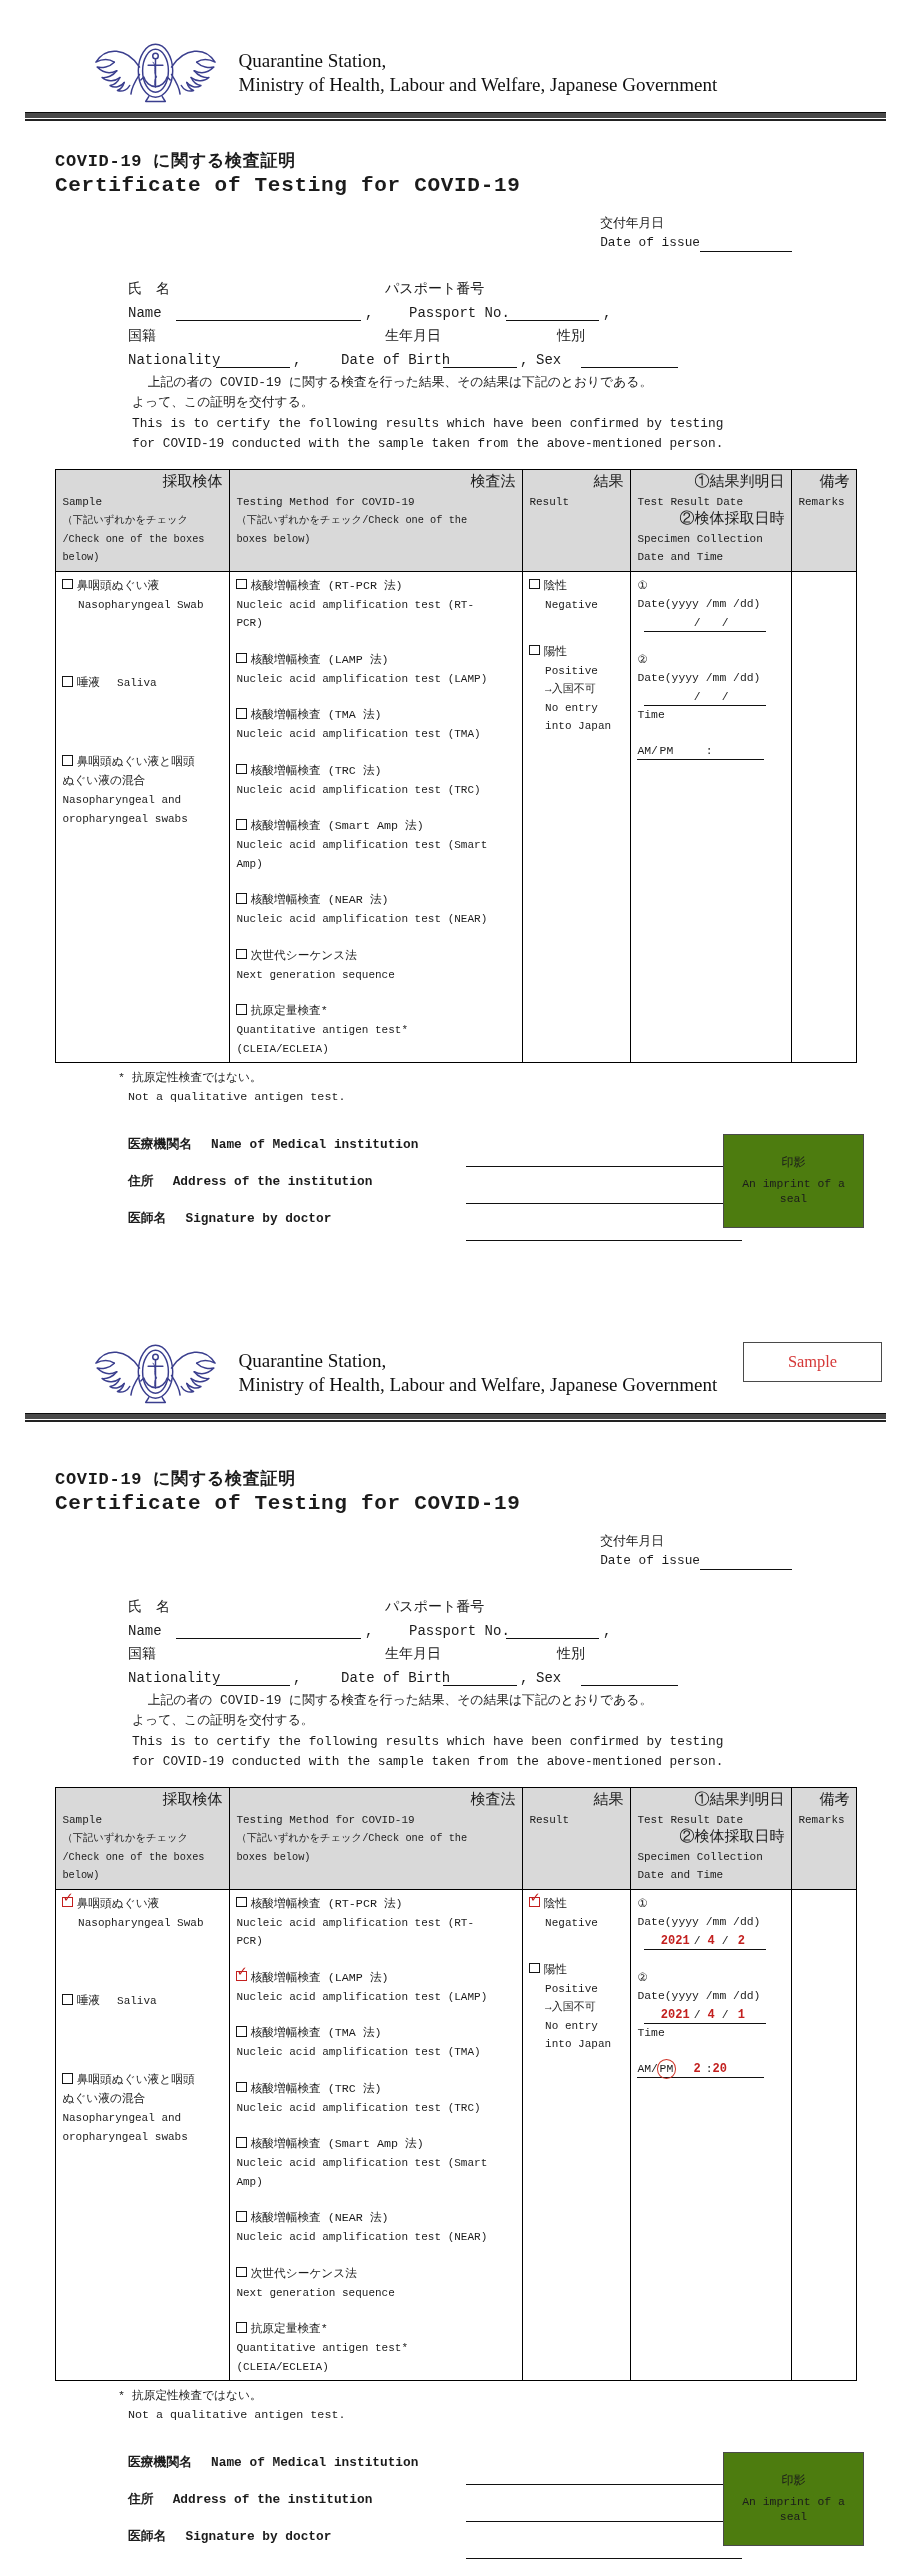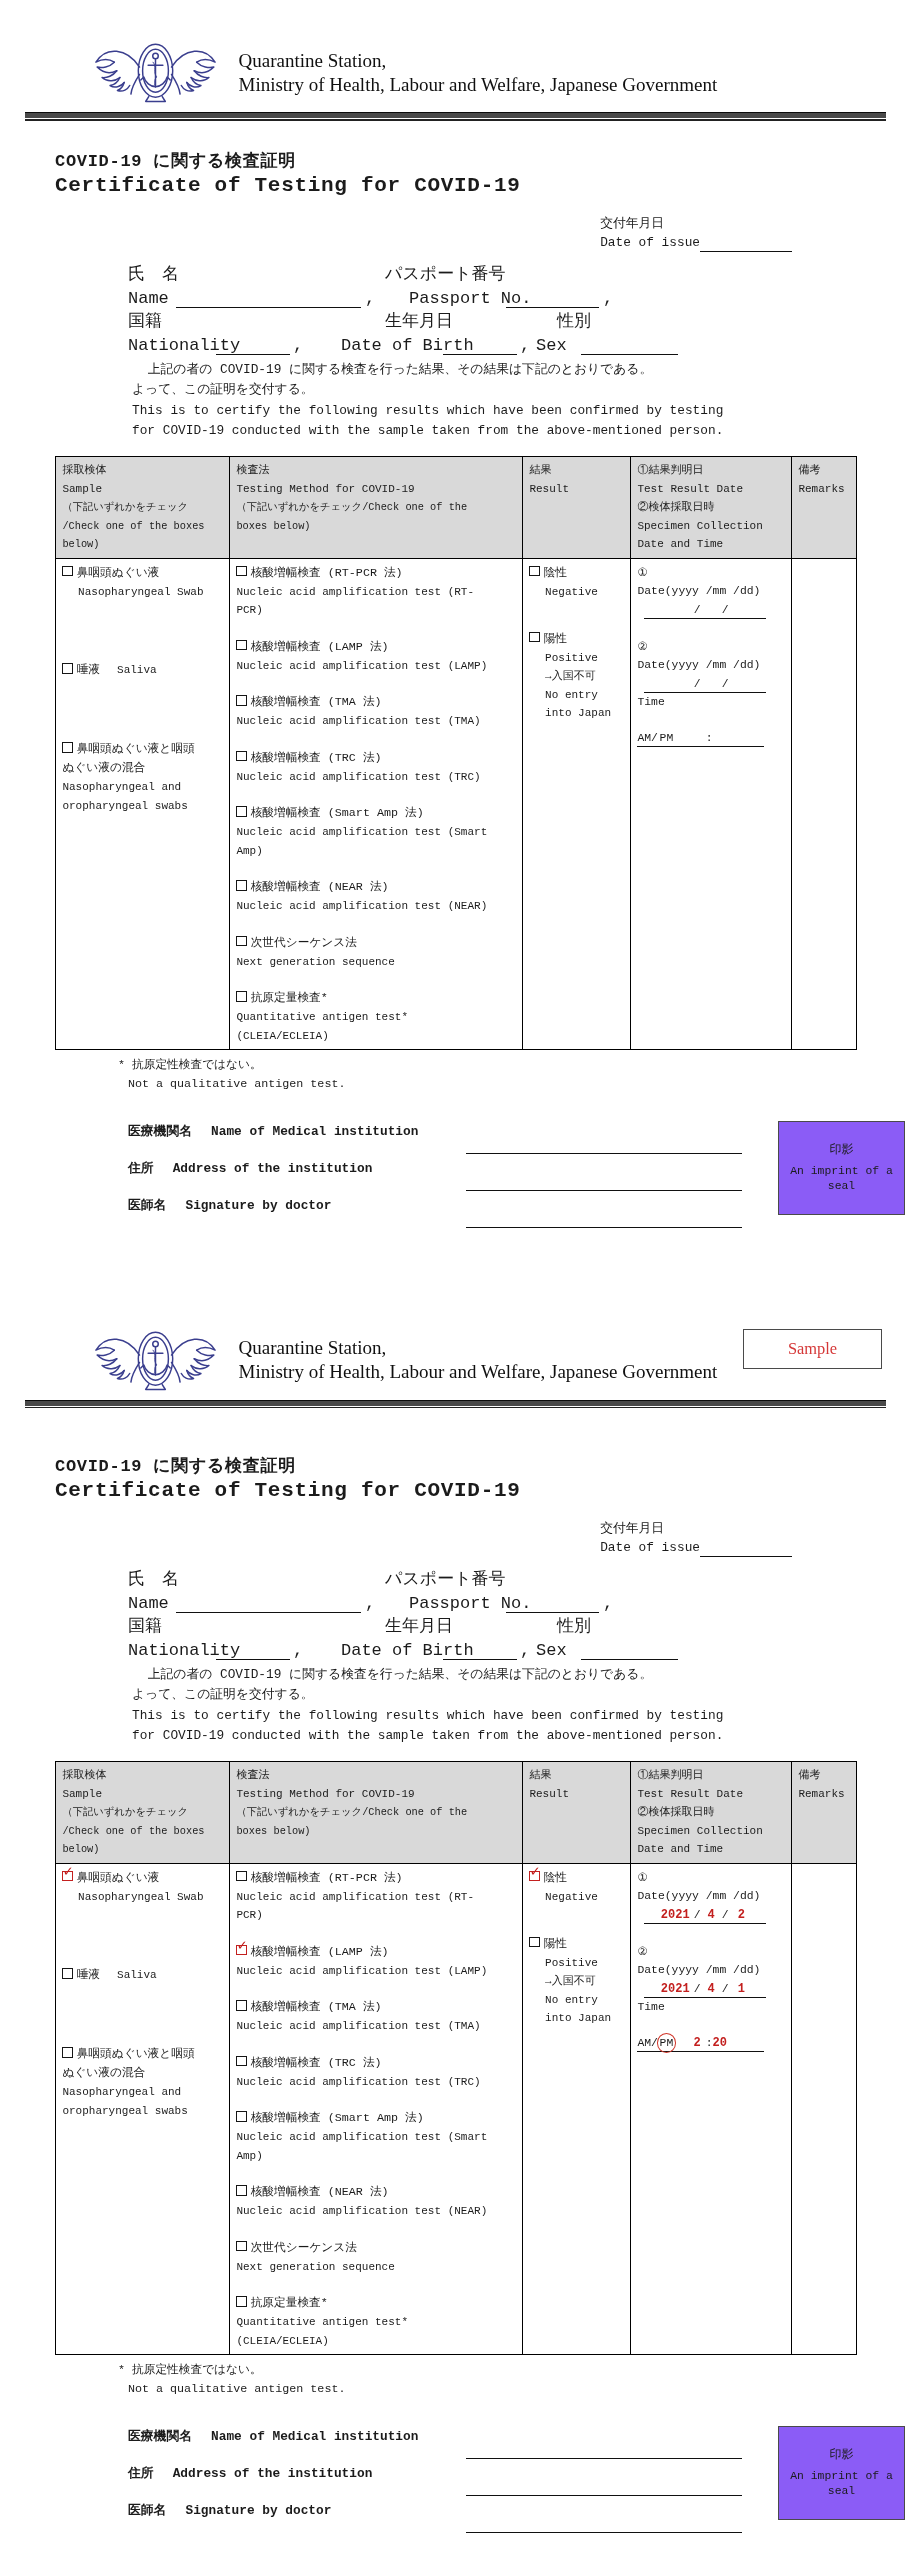--- a/index.html
+++ b/index.html
@@ -30,33 +30,33 @@
   .form-sample .doc-title { margin-top:46px; }
   .doc-title .t-jp { font-size:17px; line-height:24px; letter-spacing:0.7px; }
   .doc-title .t-en { font-size:21px; line-height:23px; letter-spacing:0.7px; }
 
   
   .issue { width:max-content; margin:17px 64px 0 auto; font-size:12.8px; line-height:19px; }
   .ul { display:inline-block; border-bottom:1.2px solid #111; height:15.7px; vertical-align:bottom; }
   .w130{ width:92px; } .w260{ width:185px; } .w131{ width:93px; } .w104{ width:74px; } .w136{ width:97px; }
 
   
-  .idblock { margin-top:11px; font-size:17px; }
+  .idblock { margin-top:24px; font-size:14px; }
   .idrow { position:relative; height:23.5px; }
   .idrow span { position:absolute; bottom:1.4px; white-space:nowrap; }
 
   
   .certify { margin-top:2.8px; padding-left:77px; font-size:12.8px; line-height:20.6px; }
   .indent { text-indent:15.7px; }
 
   
   table.cert { border-collapse:collapse; margin-top:14.2px; table-layout:fixed; width:801px; border:1.4px solid #000; }
   table.cert th, table.cert td { border:1.1px solid #000; vertical-align:top; text-align:left; padding:4.3px 6.4px; font-weight:normal; }
   table.cert th { background:#d9d9d9; }
-  .hd-jp { font-size:11px; line-height:18.5px; }
+  .hd-jp { font-size:15px; line-height:18.5px;text-align:right; }
   .hd-en { font-size:11px; line-height:18.5px; }
   .hd-note { font-size:10.3px; line-height:18.5px; }
   td.bodycell { height:479px; padding-top:7.8px; }
   .ck-item { position:relative; line-height:19px; font-size:11.7px; }
   .ck-en { font-size:11px; line-height:18.5px; }
   .ck-en.ind { padding-left:15.7px; }
   .cb { position:relative; display:inline-block; width:10.7px; height:10.7px; border:1.3px solid #161616;
         margin-right:3.6px; vertical-align:-0.7px; background:#fff; }
   .cb .tick { display:none; }
   .on > .cb { border-color:#c3201f; }
@@ -77,22 +77,22 @@
   .pmw.on { border-color:#d03428; }
 
   
   .footnote { margin-top:5.7px; padding-left:63px; font-size:11.7px; line-height:19px; }
 
   
   .inst { position:relative; margin-top:28.5px; height:121px; }
   .inst-row { position:relative; height:37px; padding-left:73px; font-size:12.8px;font-weight:bold; }
   .inst-row .jp { margin-right:11.4px; }
   .inst-ul { position:absolute; left:411px; bottom:5.7px; width:276px; border-bottom:1.4px solid #111; height:15.7px; }
-  .seal { position:absolute; left:723px; top:-1.4px; width:127px; height:94px; border:1.4px solid #4a4a4a;
-          display:flex; flex-direction:column; align-items:center; justify-content:center; gap:5.7px; background:#8b5cf6; }
+  .seal { position:absolute; left:668px; top:-1.4px; width:141px; height:94px; border:1.4px solid #4a4a4a;
+          display:flex; flex-direction:column; align-items:center; justify-content:center; gap:5.7px; background:#4d7c0f; }
   .seal .s-jp { font-size:12px; }
   .seal .s-en { font-size:11.4px; line-height:15.7px; text-align:center; }
 </style>
 </head>
 <body>
 
 <div id="forms-host">
 <section class="form form-blank">
 
   <div class="form-header">

